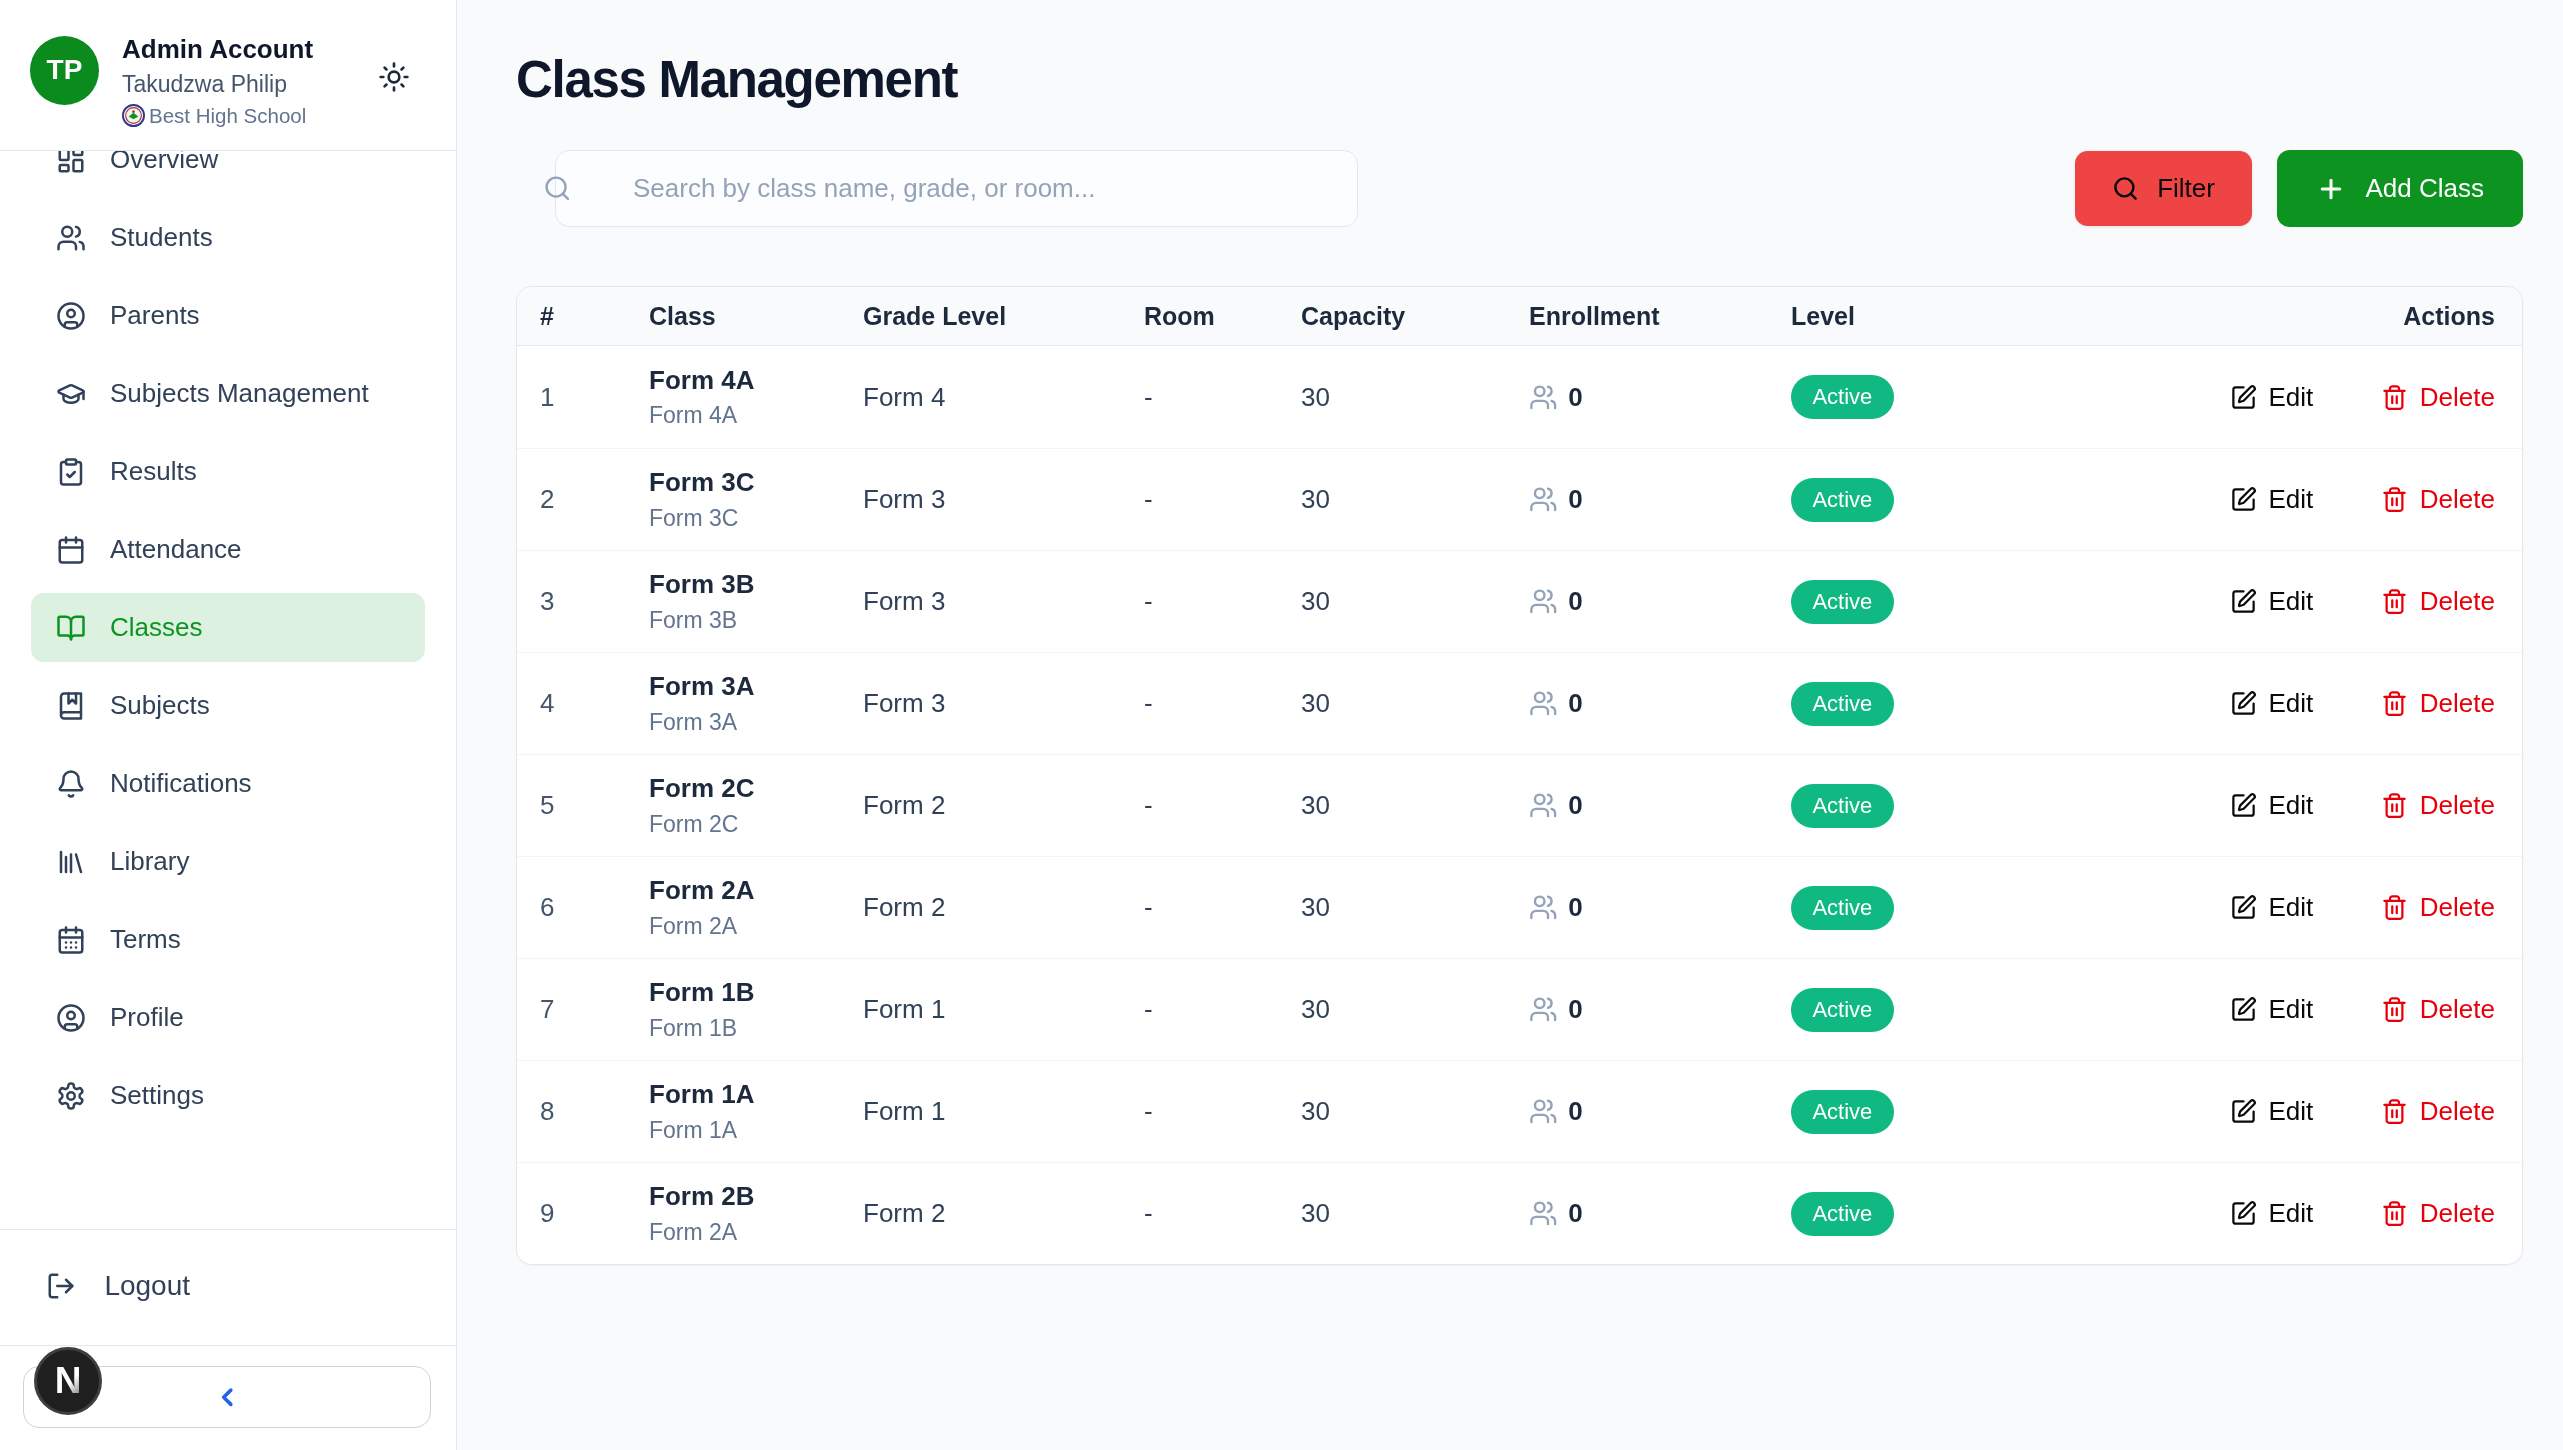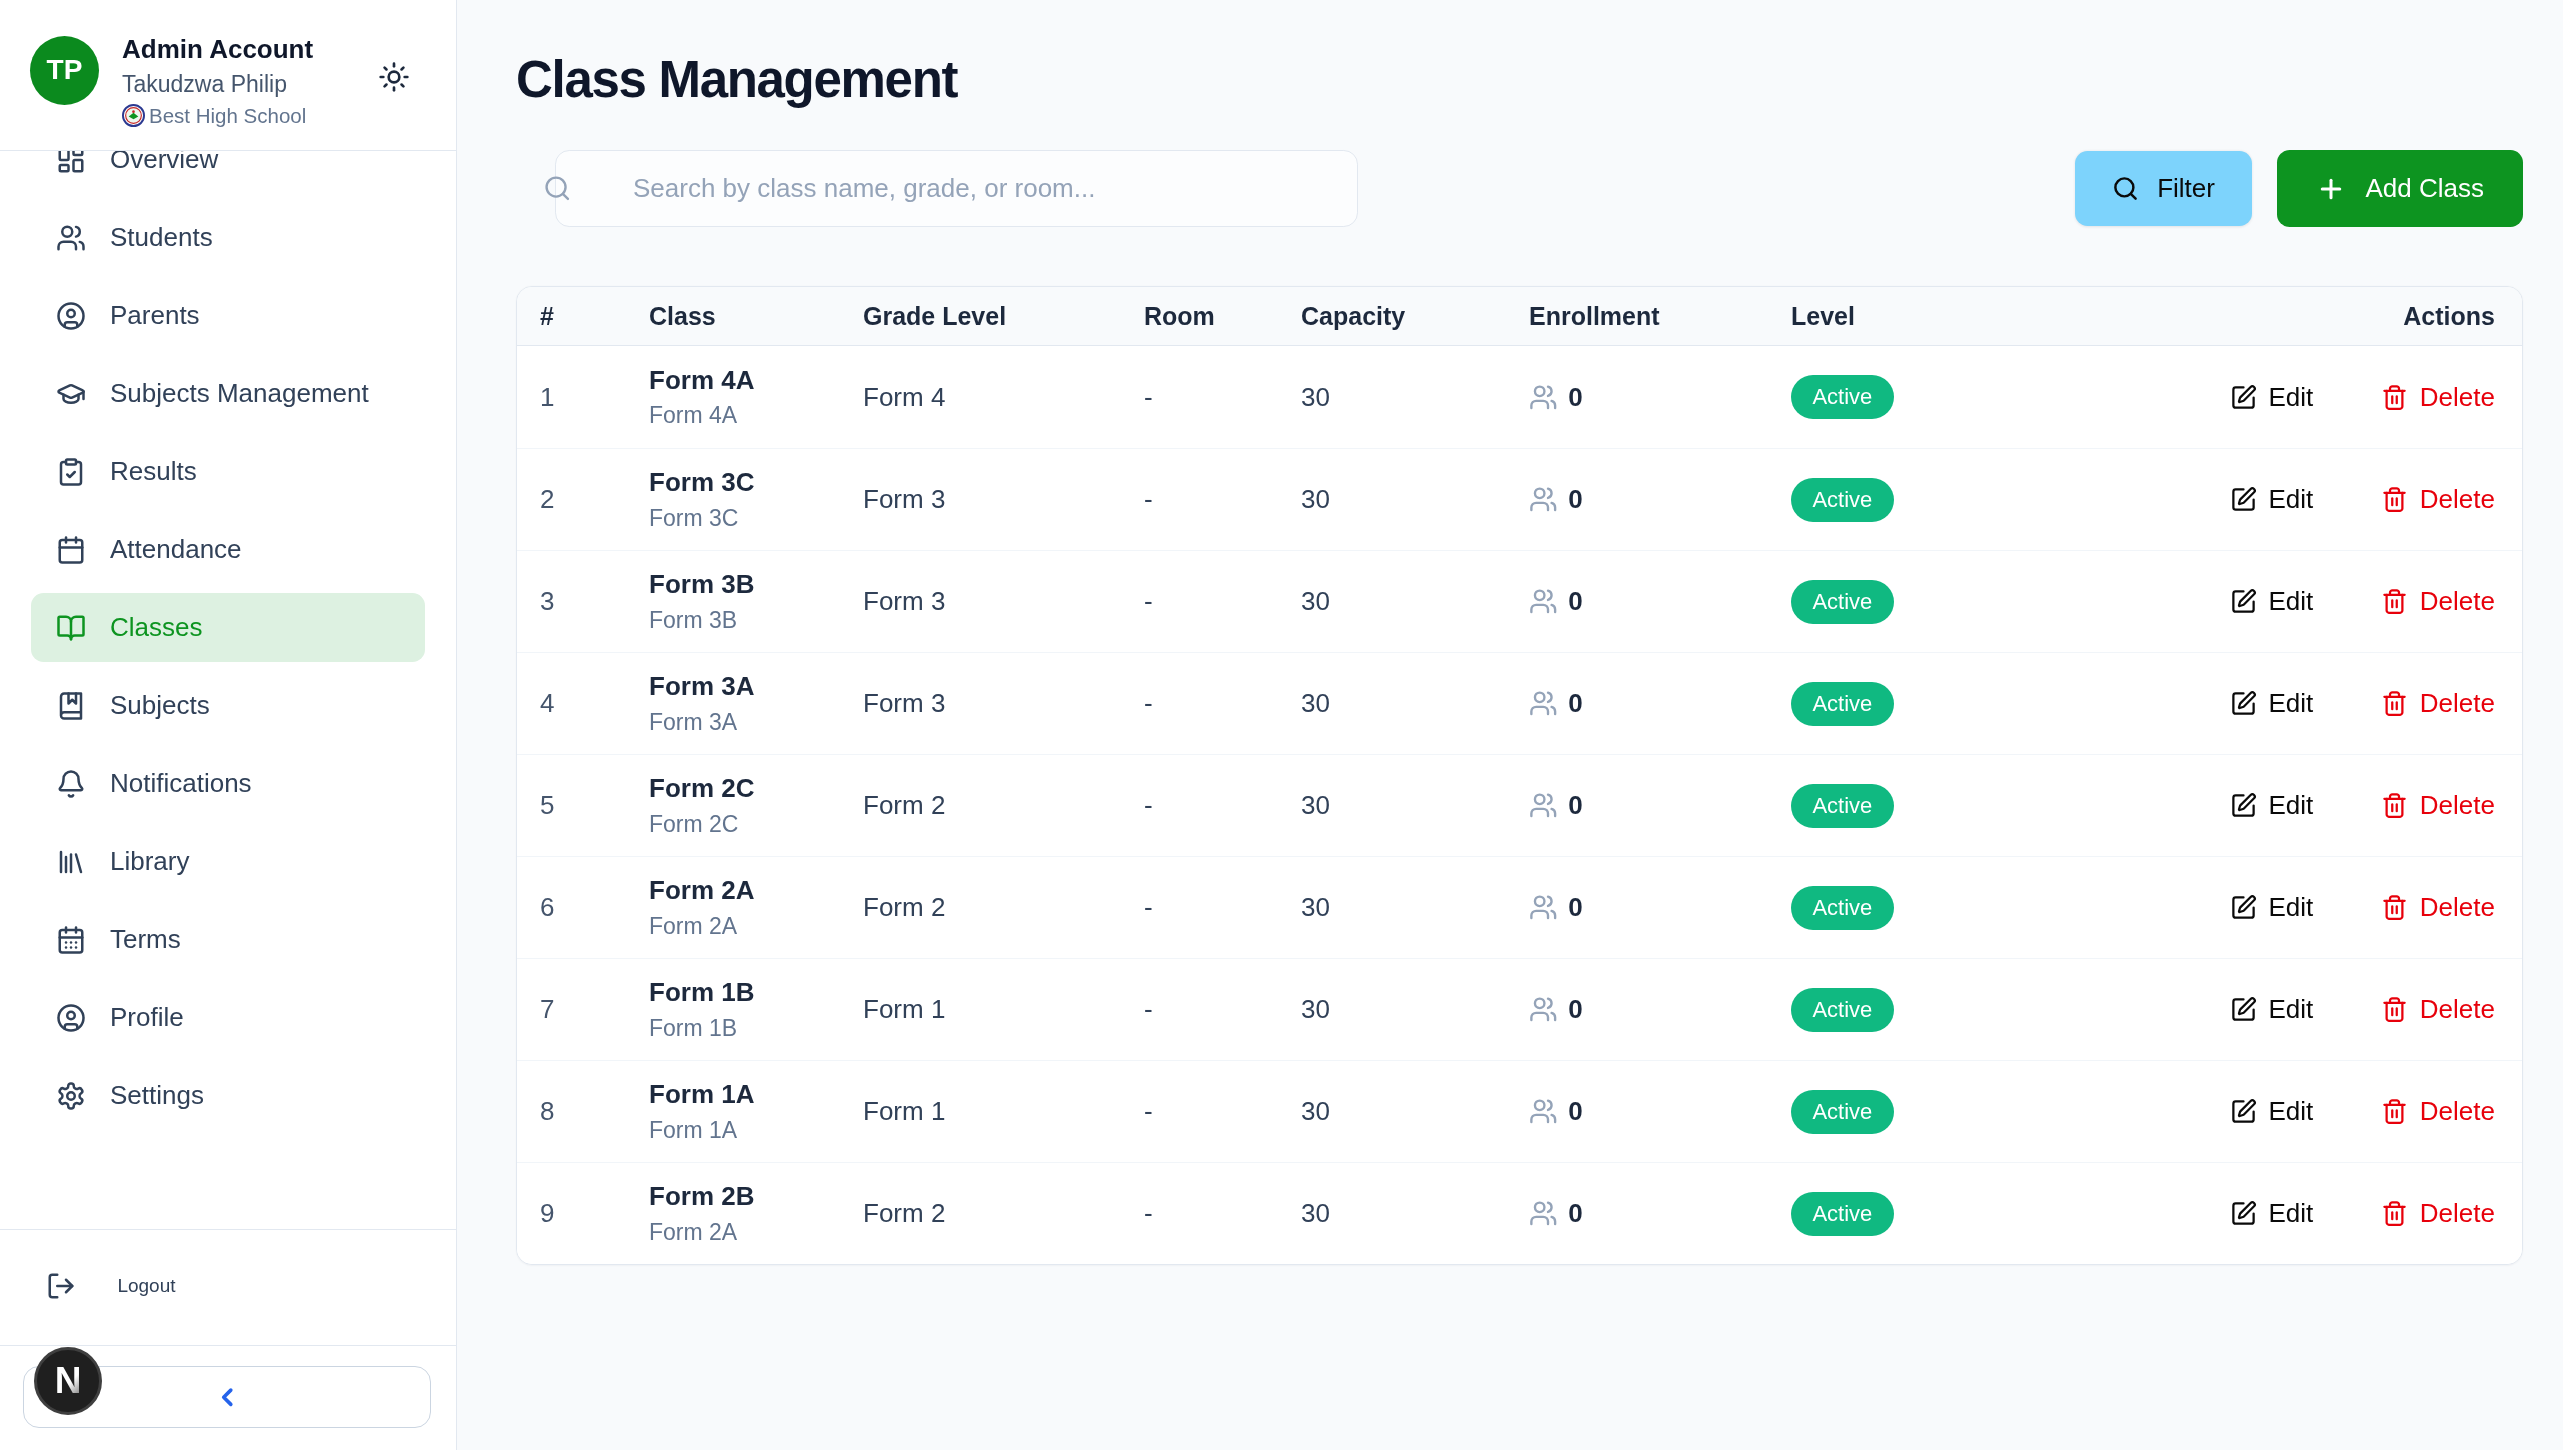--- a/index.html
+++ b/index.html
@@ -26,38 +26,38 @@
   .theme-toggle{position:absolute;right:46px;top:61px;background:none;border:none;cursor:pointer;color:#1d293d;}
 
   .nav{position:absolute;top:151px;left:0;right:0;height:1079px;overflow:hidden;padding:0 31px;border-bottom:0.9px solid var(--border);}
   .nav-list{margin-top:-26px;}
   .nav-item{height:69px;margin-bottom:9px;display:flex;align-items:center;gap:24px;padding-left:25px;border-radius:12.5px;font-size:26px;font-weight:500;color:var(--slate);cursor:pointer;}
   .nav-item .nicon{flex:none;color:var(--slate);}
   .nav-item.active{background:var(--green_light);color:var(--green);}
   .nav-item.active .nicon{color:var(--green);}
 
   .logout-wrap{position:absolute;top:1230px;left:0;right:0;height:116px;border-bottom:0.9px solid var(--border);padding:21.4px 21.4px 0;}
-  .logout-item{height:69px;display:flex;align-items:center;gap:41px;padding-left:25px;border-radius:12.5px;font-size:19px;font-weight:500;color:var(--slate);cursor:pointer;background:none;border:none;width:100%;text-align:left;font-family:inherit;}
+  .logout-item{height:69px;display:flex;align-items:center;gap:28px;padding-left:25px;border-radius:12.5px;font-size:28px;font-weight:500;color:var(--slate);cursor:pointer;background:none;border:none;width:100%;text-align:left;font-family:inherit;}
 
   .collapse-btn{position:absolute;left:23px;right:25px;top:1366px;height:62px;background:#fff;border:1.8px solid #cbd5e1;border-radius:16px;display:flex;align-items:center;justify-content:center;cursor:pointer;}
   .n-badge{position:absolute;left:34px;top:1347px;width:68px;height:68px;border-radius:50%;background:#1f1f1f;border:3.6px solid #3f3f3f;display:flex;align-items:center;justify-content:center;cursor:pointer;}
   .n-badge span{font-size:37px;font-weight:600;background:linear-gradient(135deg,#ffffff 55%,#555555);-webkit-background-clip:text;background-clip:text;color:transparent;}
 
   
   .main{position:absolute;left:457px;top:0;right:0;bottom:0;padding:50px 40px 0 59px;}
   .page-title{font-size:51px;font-weight:800;color:var(--navy);letter-spacing:-1.3px;}
   .page-subtitle{margin-top:12.5px;font-size:27px;color:#45556c;}
 
   .toolbar{margin-top:41px;display:flex;align-items:center;justify-content:space-between;}
   .search-box{position:relative;width:803px;}
   .search-box input{width:100%;height:77px;border:0.9px solid var(--border);border-radius:14.2px;background:#fcfdfe;padding:0 27px 0 77px;font-size:26px;font-family:inherit;color:var(--slate);outline:none;margin-left:39px;}
   .search-box input::placeholder{color:var(--faint);}
   .search-box .sicon{position:absolute;left:27px;top:24px;color:var(--faint);}
   .toolbar-right{display:flex;align-items:center;gap:25px;}
-  .filter-btn{height:75px;padding:0 37px;background:#7dd3fc;border:none;border-radius:12.5px;box-shadow:0 0.9px 2.7px rgba(15,23,42,.10);display:flex;align-items:center;gap:18px;font-size:26px;font-weight:500;color:#0a0a0a;font-family:inherit;cursor:pointer;}
+  .filter-btn{height:75px;padding:0 37px;background:#ef4444;border:none;border-radius:12.5px;box-shadow:0 0.9px 2.7px rgba(15,23,42,.10);display:flex;align-items:center;gap:18px;font-size:26px;font-weight:500;color:#0a0a0a;font-family:inherit;cursor:pointer;}
   .add-btn{height:77px;padding:0 39px;background:var(--green);border:none;border-radius:12.5px;display:flex;align-items:center;gap:19.6px;font-size:26px;font-weight:500;color:#fff;font-family:inherit;cursor:pointer;}
 
   .card{margin-top:59px;background:#fff;border:0.9px solid var(--border);border-radius:16px;overflow:hidden;box-shadow:0 0.9px 1.8px rgba(15,23,42,.04);}
   .grid{display:grid;grid-template-columns:109px 214px 281px 157px 228px 262px 418px 1fr;align-items:center;padding:0 27px 0 23px;}
   .thead{height:59px;background:var(--page_bg);border-bottom:0.9px solid var(--border);font-size:25px;font-weight:700;color:var(--heading);}
   .thead .th-actions{text-align:right;}
   .trow{height:102px;background:#fff;}
   .trow + .trow{border-top:0.9px solid var(--row_border);}
   .c-num{font-size:26px;color:#45556c;}
   .c-name{font-size:26px;font-weight:700;color:var(--heading);}

